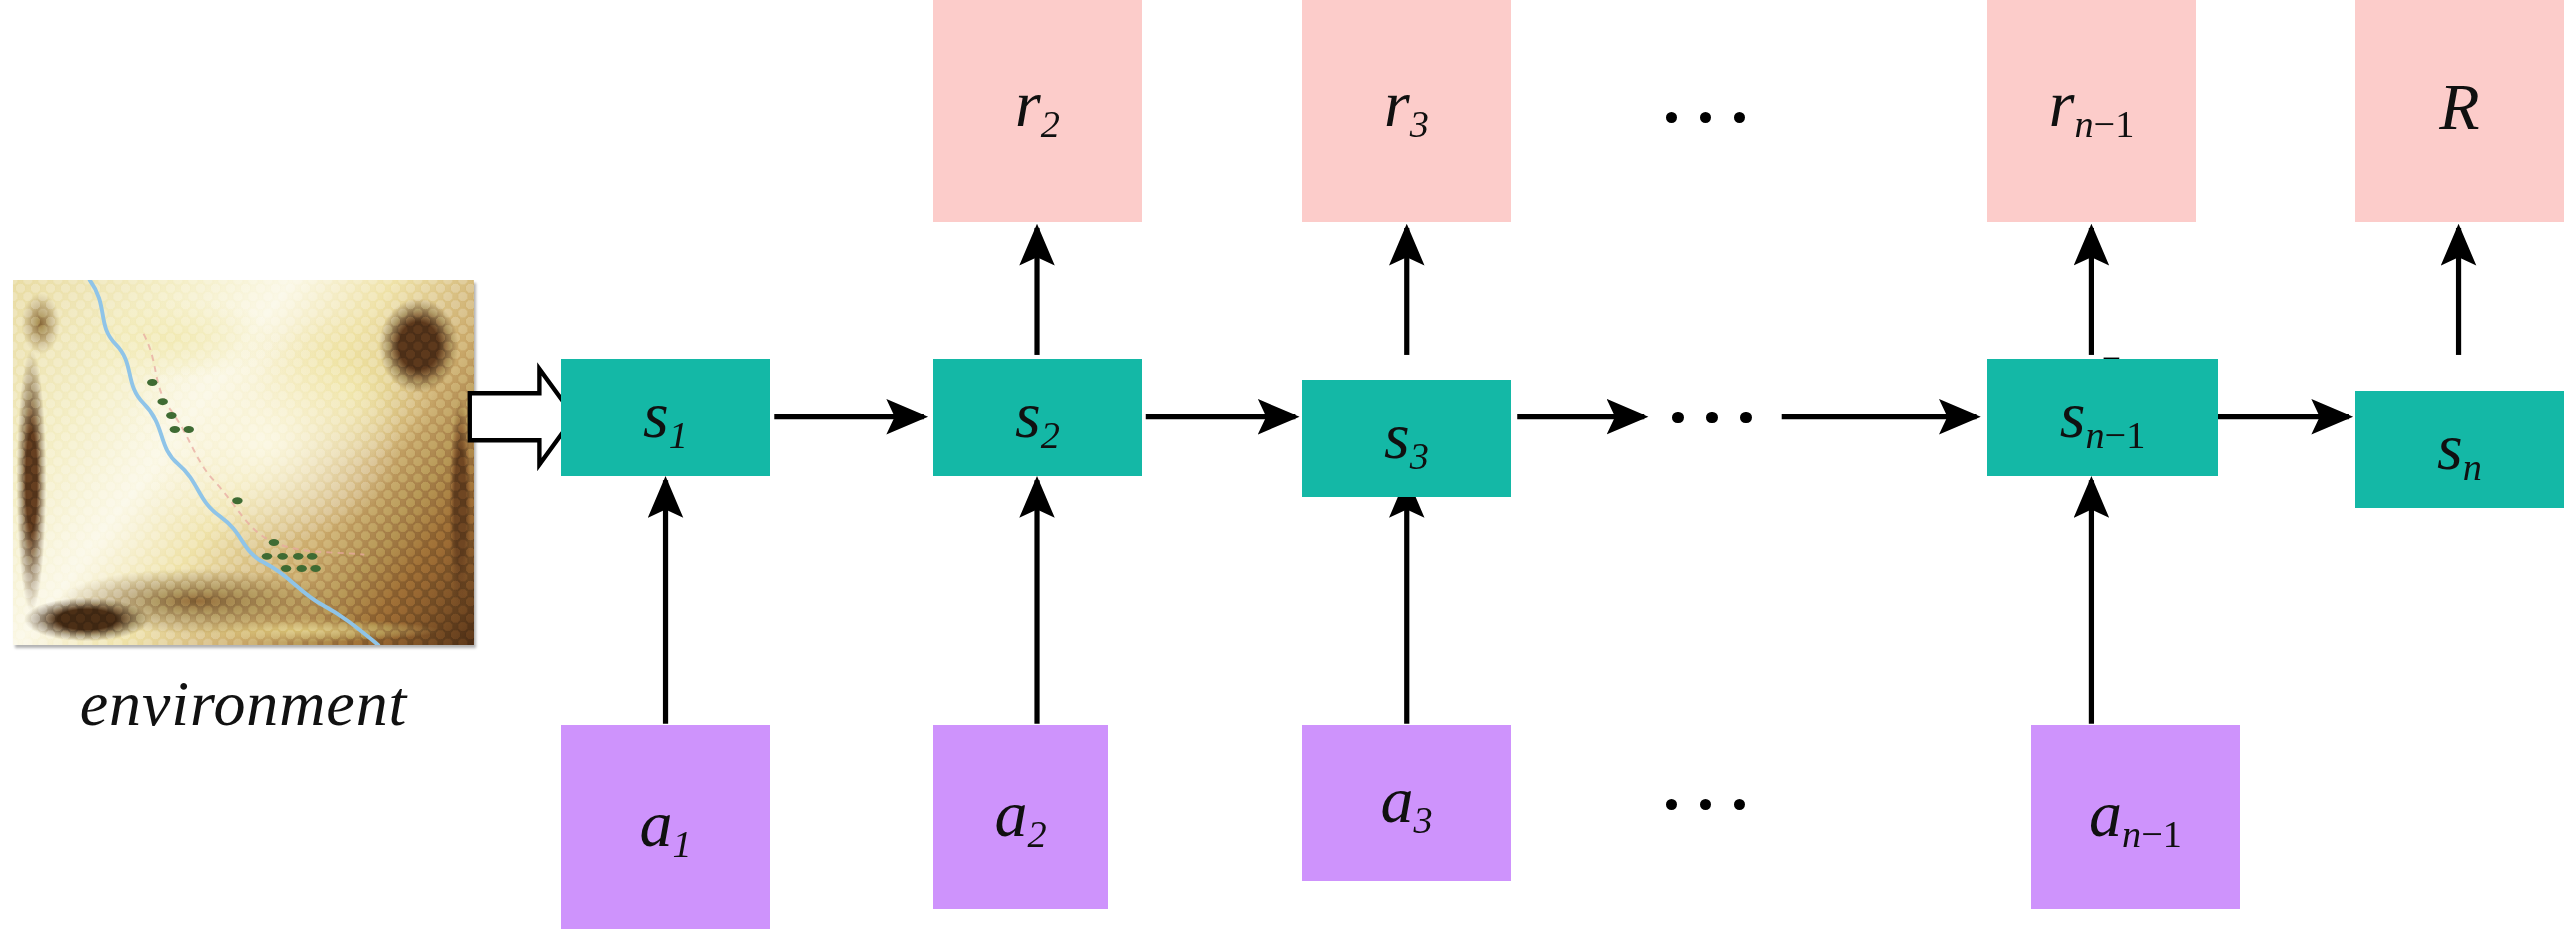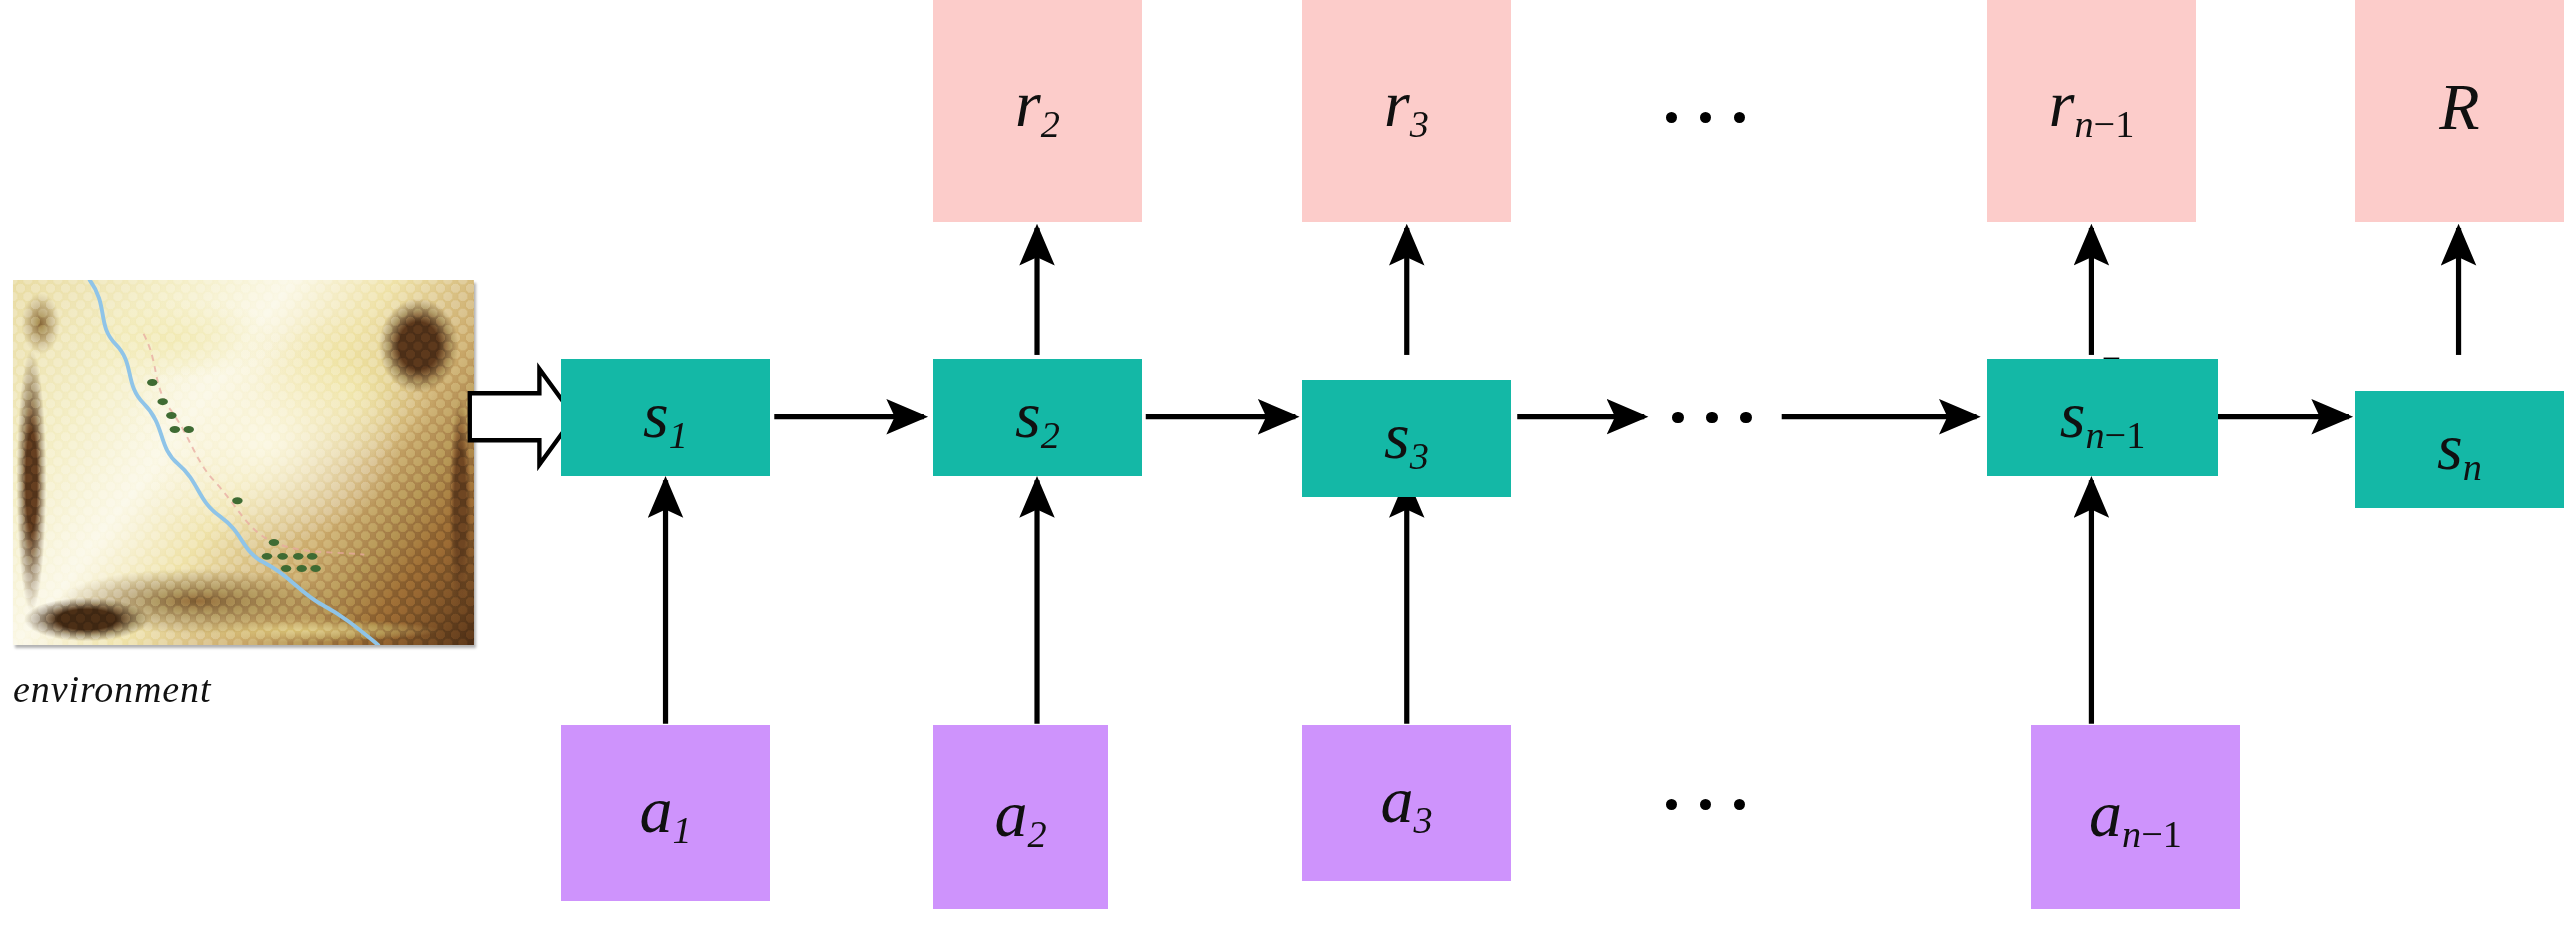--- a/index.html
+++ b/index.html
@@ -79,23 +79,24 @@
     background-image:
       radial-gradient(circle at 50% 50%, rgba(255,255,255,.22) 0 42%, rgba(0,0,0,.05) 44%, rgba(0,0,0,0) 52%),
       radial-gradient(circle at 50% 50%, rgba(255,255,255,.22) 0 42%, rgba(0,0,0,.05) 44%, rgba(0,0,0,0) 52%);
     background-size:15px 16.5px,15px 16.5px;
     background-position:0 0, 7.4px 8.3px;
     mix-blend-mode:overlay;
     opacity:.95;
   }
   #envLabel{
     position:absolute;left:0;top:387px;width:461px;
+    text-align:center;
     font-family:"Liberation Serif",serif;
     font-style:italic;
-    font-size:38px;
+    font-size:64px;
     color:#111;
     letter-spacing:0.9px;
   }
 </style>
 </head>
 <body>
 
 <div id="stage">
 
   <div id="envWrap">
@@ -208,21 +209,21 @@
   </div>
 
   <div class="box state" style="left:1987px;top:359px;width:231px;height:117px;">
     <span class="sym"><span>s</span><sub><span>n</span><span class="op">−</span><span class="op">1</span></sub></span>
   </div>
 
   <div class="box state" style="left:2355px;top:343px;width:209px;height:117px;margin-top:48px;">
     <span class="sym"><span>s</span><sub>n</sub></span>
   </div>
 
-  <div class="box action" style="left:561px;top:725px;width:209px;height:176px;">
+  <div class="box action" style="left:561px;top:725px;width:209px;height:204px;">
     <span class="sym"><span>a</span><sub>1</sub></span>
   </div>
 
   <div class="box action" style="left:933px;top:725px;width:175px;height:184px;">
     <span class="sym"><span>a</span><sub>2</sub></span>
   </div>
 
   <div class="box action" style="left:1302px;top:725px;width:209px;height:156px;">
     <span class="sym"><span>a</span><sub>3</sub></span>
   </div>

